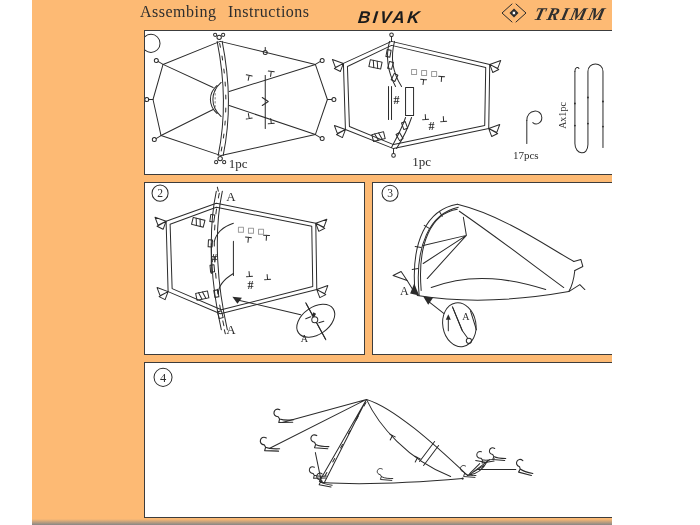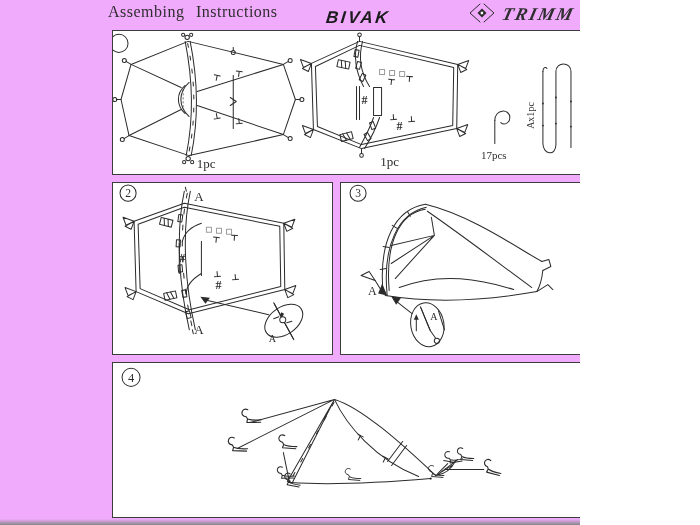--- a/index.html
+++ b/index.html
@@ -1,17 +1,17 @@
 <!DOCTYPE html>
 <html><head>
 <meta charset="utf-8">
 <style>
   html,body{margin:0;padding:0;background:#fff;}
-  .page{position:relative;width:580px;height:525px;background:#f0abfc;overflow:hidden;
-        font-family:"Liberation Serif", serif;}
+  .page{position:relative;width:580px;height:525px;background:#fdba74;overflow:hidden;
+        font-family:"Liberation Serif", serif;margin-left:32px;}
   .page-title{position:absolute;left:108px;top:3px;font-size:16px;color:#2e2e2e;
         letter-spacing:.5px;word-spacing:7px;}
   .bivak{position:absolute;left:302px;top:8px;width:112px;text-align:center;
         font-family:"Liberation Sans",sans-serif;font-weight:bold;font-style:italic;
         font-size:17px;letter-spacing:2.5px;color:#1b1b1b;transform:skewX(-6deg);}
   .trimm{position:absolute;left:468px;top:1px;width:136px;height:24px;}
   .panel{position:absolute;background:#fff;border:1.5px solid #3c3c3c;box-sizing:border-box;}
   .p1{left:112px;top:30px;width:475px;height:145px;}
   .p2{left:112px;top:182px;width:221px;height:173px;}
   .p3{left:340px;top:182px;width:247px;height:173px;}

